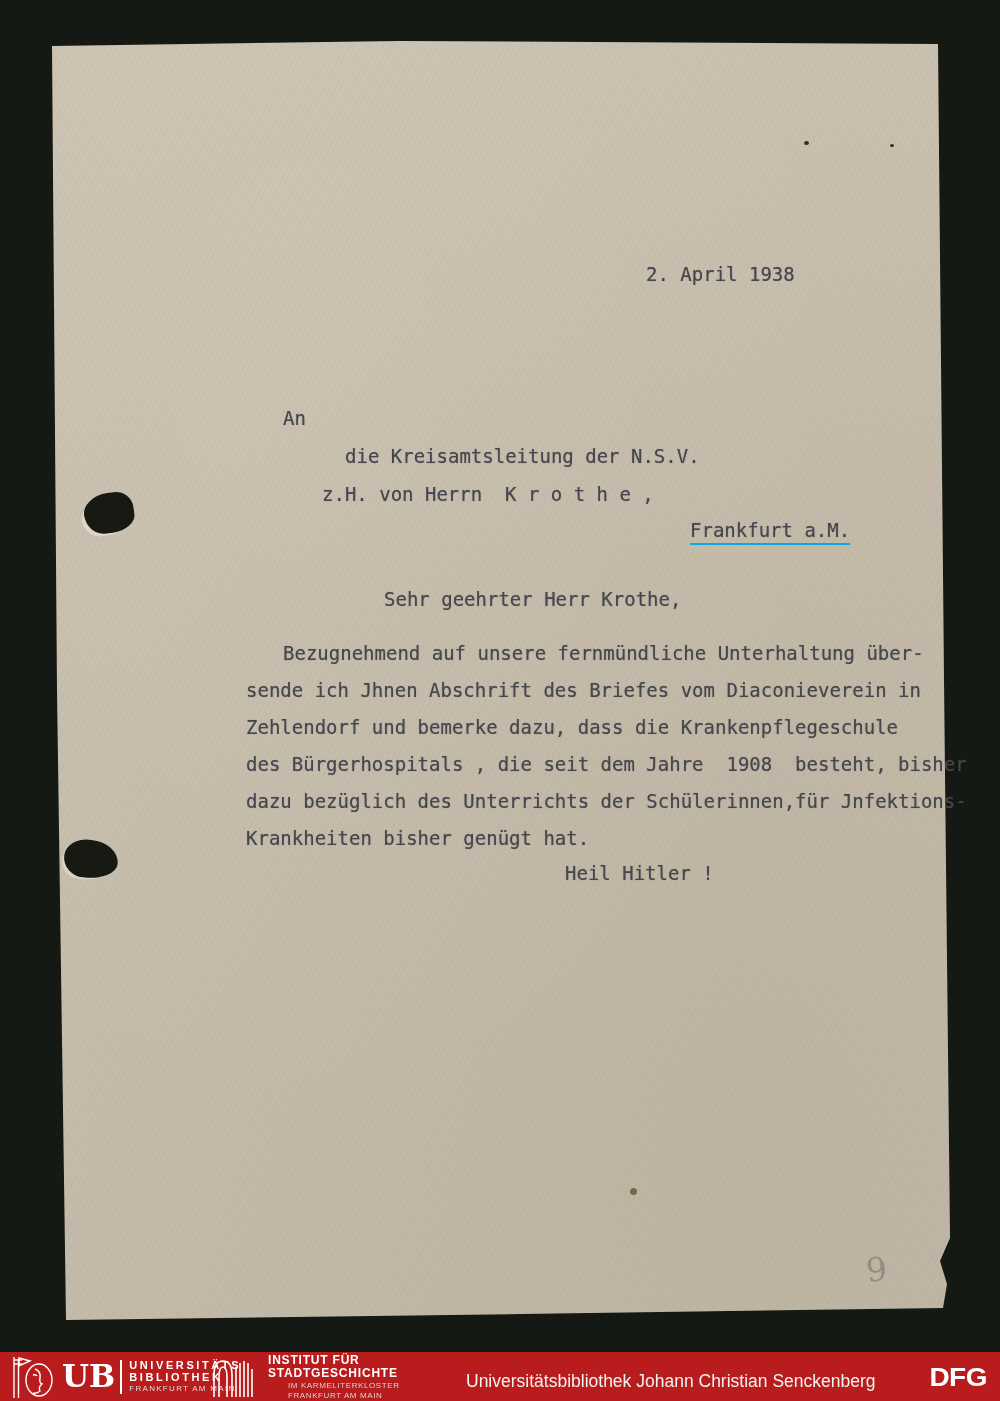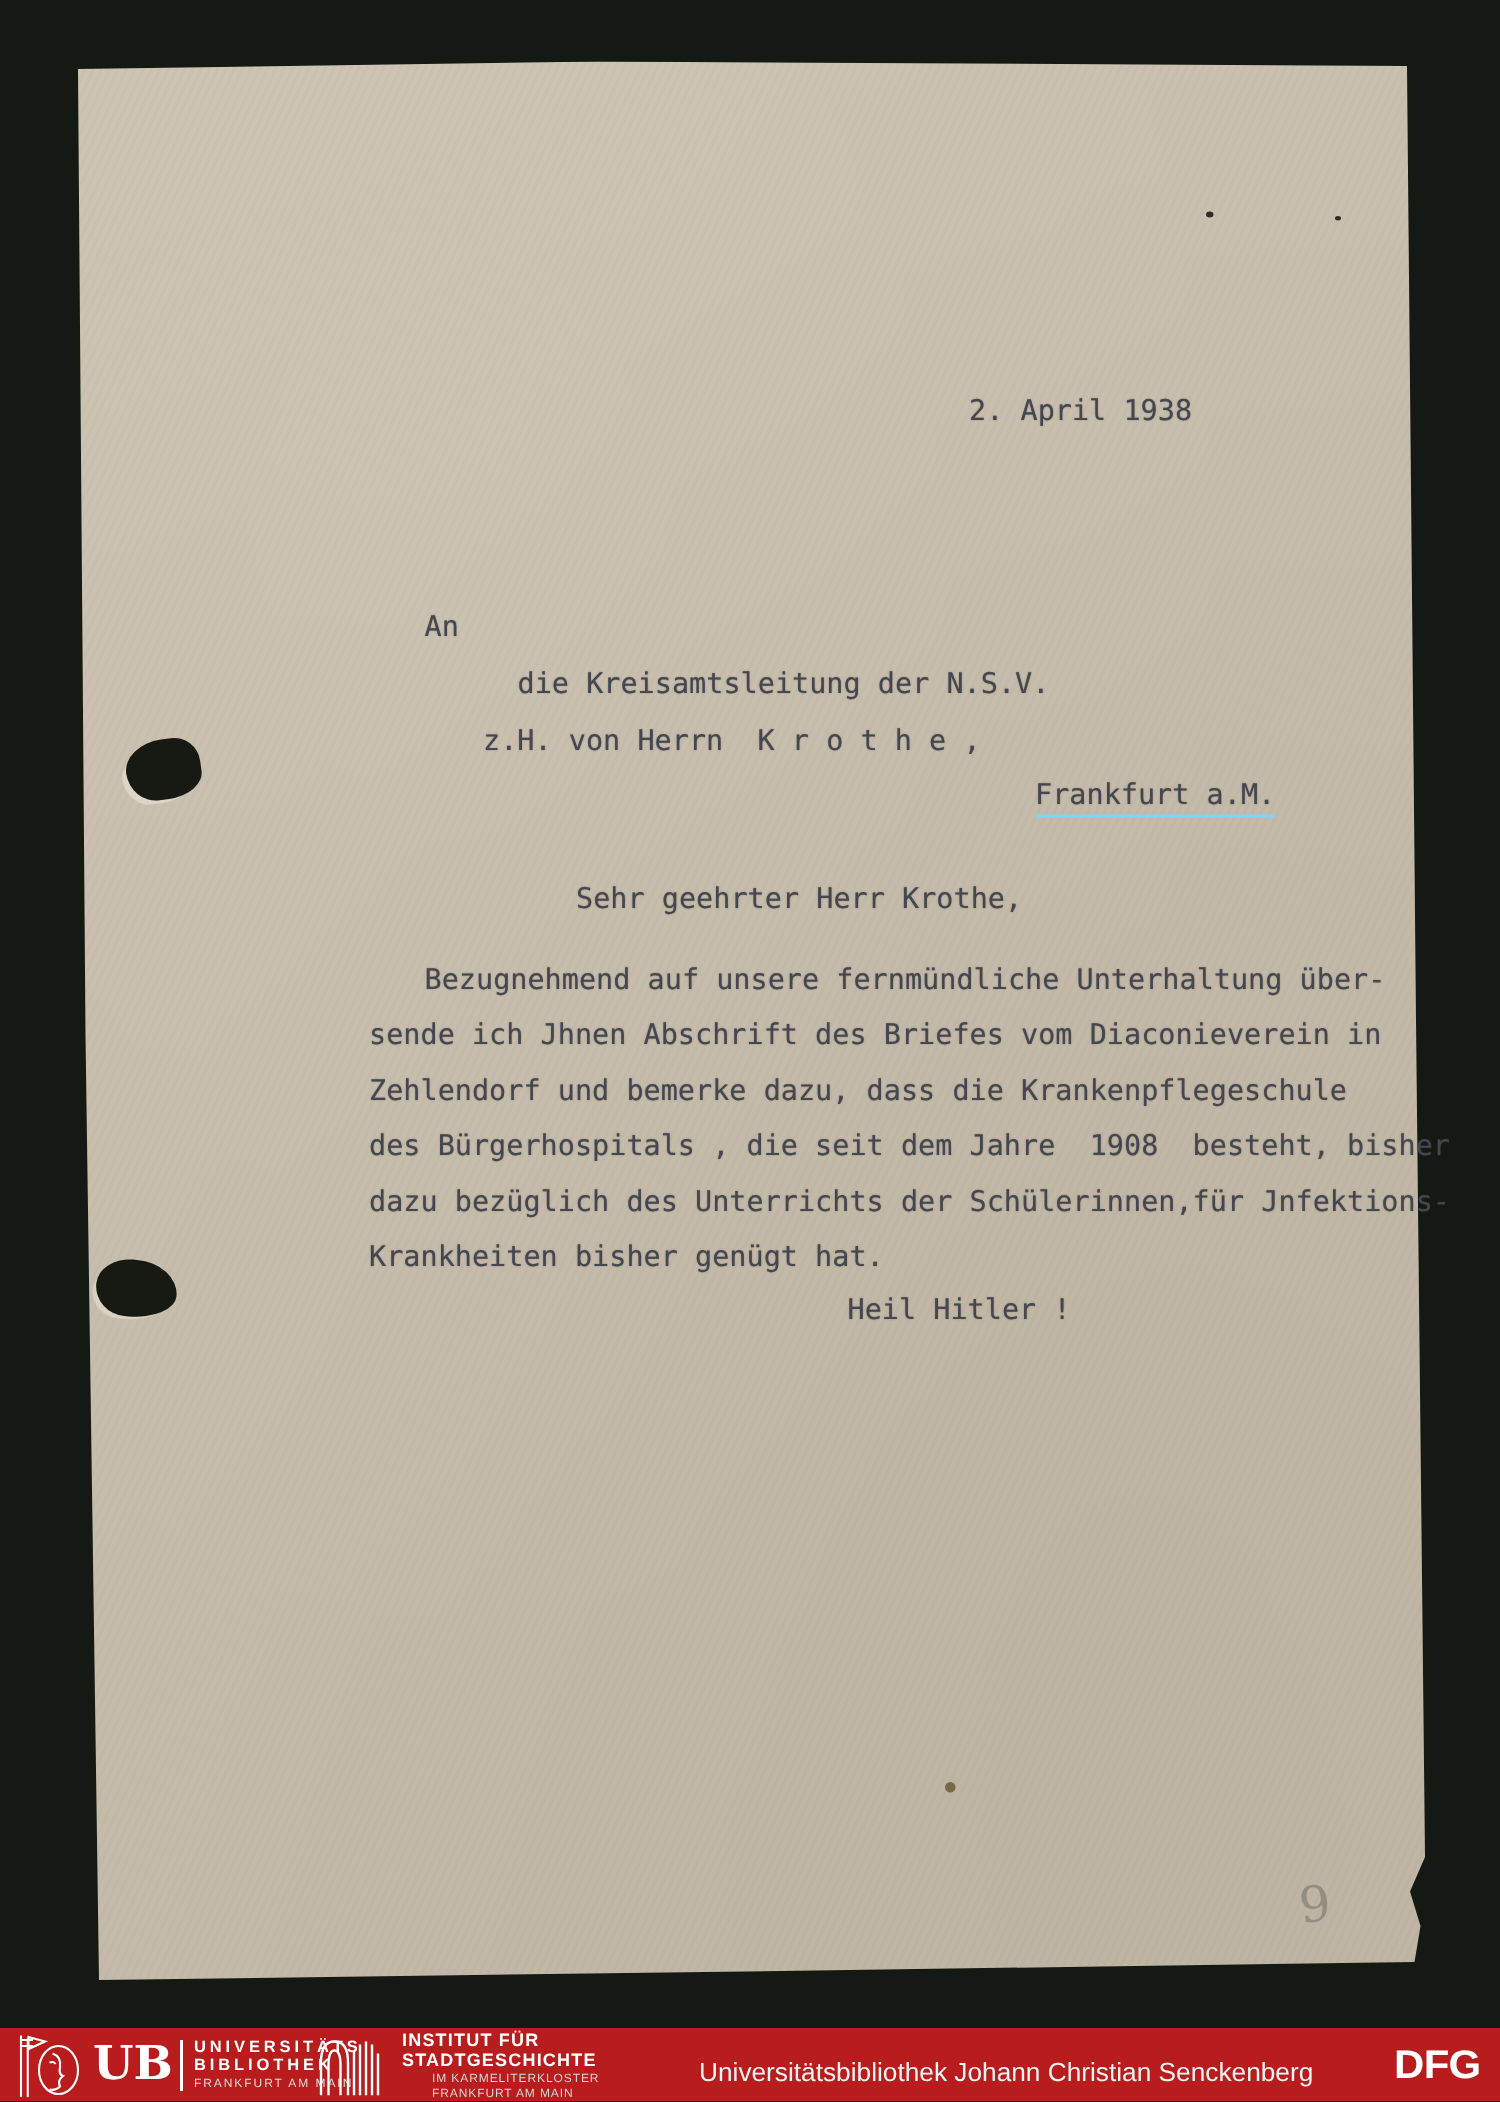--- a/index.html
+++ b/index.html
@@ -33,21 +33,21 @@
     color:#45464e;
     letter-spacing:0;
     white-space:pre;
     text-shadow:0 0 1px rgba(62,64,72,.55);
   }
   .body-block{position:absolute;left:203px;top:642px;}
   .body-block .line{height:37px;white-space:pre;
     font-family:"DejaVu Sans Mono", monospace;font-size:19px;color:#45464e;
     text-shadow:0 0 1px rgba(62,64,72,.55);margin-left:43px;}
   .body-block .line:first-child{padding-left:37px;}
-  .underlined{border-bottom:2px solid #7dd3fc;padding-bottom:2px;}
+  .underlined{border-bottom:2px solid #0ea5e9;padding-bottom:2px;}
   
   .hole{position:absolute;background:#161a12;}
   .hole-1{left:84px;top:493px;width:50px;height:40px;
     border-radius:60% 40% 55% 45% / 55% 50% 45% 60%;
     transform:rotate(-8deg);
     box-shadow:-5px 4px 0 -2px #ddd5c6;}
   .hole-2{left:64px;top:840px;width:54px;height:38px;
     border-radius:45% 55% 60% 40% / 50% 60% 45% 55%;
     transform:rotate(5deg);
     box-shadow:-4px 4px 0 -2px #d9d1c2;}

